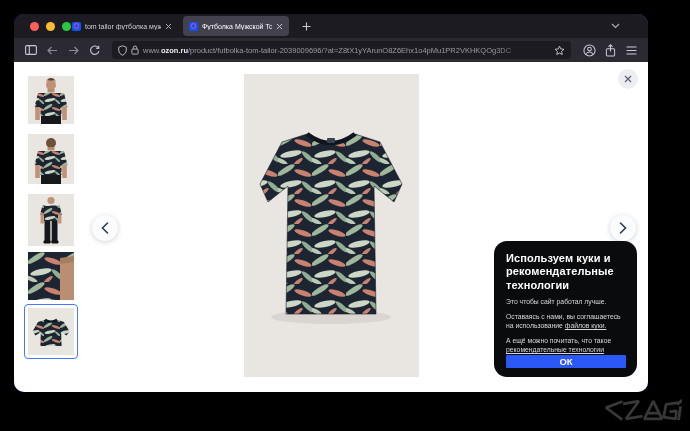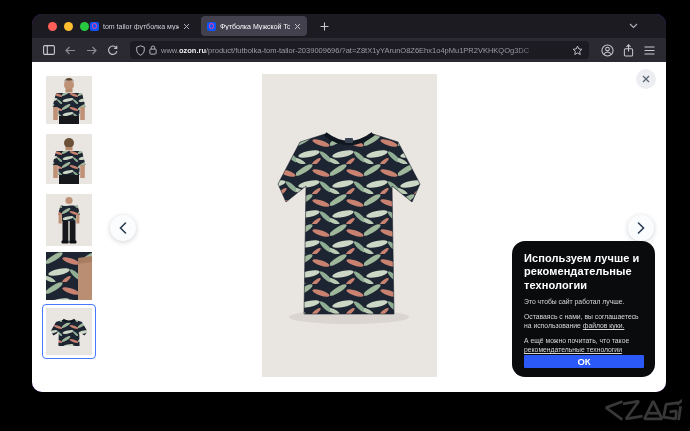--- a/index.html
+++ b/index.html
@@ -3,21 +3,21 @@
 <meta charset="utf-8">
 <style>
   * { margin:0; padding:0; box-sizing:border-box; }
   html,body { background:#000; }
   .desktop {
     position:relative; width:690px; height:431px; background:#000;
     overflow:hidden; font-family:"Liberation Sans","DejaVu Sans",sans-serif;
   }
   
   .window {
-    position:absolute; left:32px; top:14px; width:634px; height:378px;
+    position:absolute; left:14px; top:14px; width:634px; height:378px;
     border-radius:10px; overflow:hidden; background:#6d28d9;
     box-shadow:0 8px 30px rgba(0,0,0,.6);
     display:flex; flex-direction:column;
   }
   .tabbar { position:relative; height:24px; background:#1c1b22; flex:0 0 auto; }
   .traffic { position:absolute; left:16px; top:8px; display:flex; gap:7px; }
   .tl { width:9px; height:9px; border-radius:50%; }
   .tl.red{background:#ff5f57;} .tl.yellow{background:#febc2e;} .tl.green{background:#28c840;}
   .tab {
     position:absolute; top:2px; height:20px; display:flex; align-items:center;
@@ -298,21 +298,21 @@
       <div class="main-image">
         <svg width="175" height="303" viewBox="0 0 175 303">
           <ellipse cx="87" cy="243" rx="60" ry="7" fill="rgba(90,80,70,0.10)"></ellipse>
           <path d="M38 68 L63 60 Q87 78 111 60 L136 68 L158 110 L150 128 L130 112 L132 240 L42 240 L44 112 L24 128 L16 110 Z" fill="url(#leafPat)" stroke="#161d29" stroke-width="0.6"></path>
           <path d="M63 60 Q87 78 111 60" fill="none" stroke="#10161f" stroke-width="4.5"></path>
           <rect x="83" y="64" width="8" height="5" rx="1" fill="#3a4352"></rect>
         </svg>
       </div>
 
       <div class="cookie">
-        <h2>Используем лучше и рекомендательные технологии</h2>
+        <h2>Используем куки и рекомендательные технологии</h2>
         <p>Это чтобы сайт работал лучше.</p>
         <p>
           <span>Оставаясь с нами, вы соглашаетесь на использование</span>
           <a>файлов куки.</a>
         </p>
         <p>
           <span>А ещё можно почитать, что такое</span>
           <a>рекомендательные технологии</a>
         </p>
         <button class="okbtn">ОК</button>

